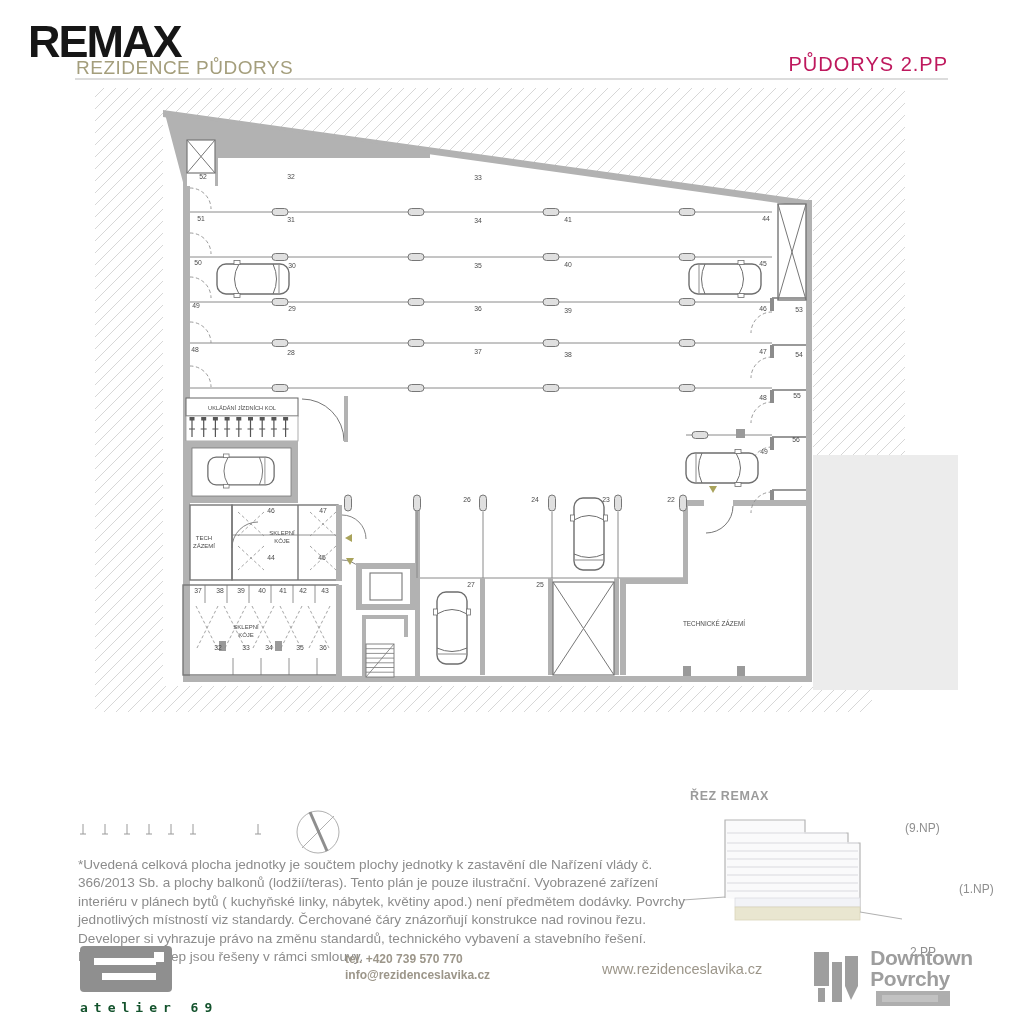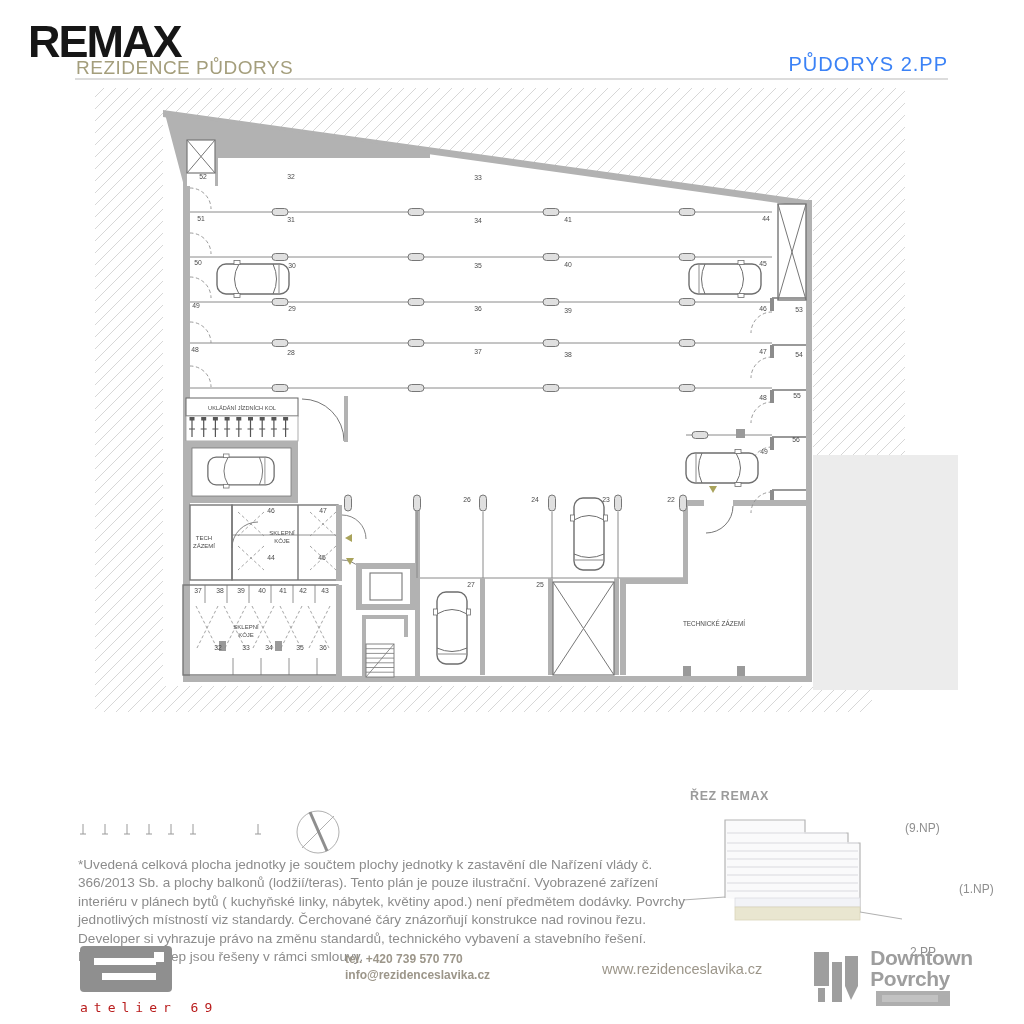--- a/index.html
+++ b/index.html
@@ -2,37 +2,37 @@
 <html><head>
 <meta charset="utf-8">
 <style>
   html,body{margin:0;padding:0;background:#ffffff;}
   #page{position:relative;width:1024px;height:1024px;background:#fff;overflow:hidden;
         font-family:"Liberation Sans",sans-serif;}
   .abs{position:absolute;}
   #brand{left:28px;top:16px;font-size:45px;font-weight:900;letter-spacing:-2px;color:#161616;}
   #subtitle{left:76px;top:57px;font-size:19px;font-weight:500;letter-spacing:0.5px;color:#a49e7c;}
   #head-rule{left:75px;top:78px;width:873px;height:2px;background:#dcdcdc;}
-  #page-title{right:76px;top:53px;font-size:20px;font-weight:500;letter-spacing:1px;color:#3b82f6;}
+  #page-title{right:76px;top:53px;font-size:20px;font-weight:500;letter-spacing:1px;color:#be185d;}
   #plan-svg{left:0;top:0;}
   #rez-title{left:690px;top:789px;font-size:12.5px;letter-spacing:0.6px;color:#9b9b9b;font-weight:600;}
   .floor-label{font-size:12px;color:#8f8f8f;}
   #fl-top{left:905px;top:821px;}
   #fl-ground{left:959px;top:882px;}
   #fl-current{left:910px;top:945px;}
   #disclaimer{left:78px;top:856px;width:620px;font-size:13.6px;line-height:1.36;color:#8c8c8c;}
   #contact{left:345px;top:951px;font-size:12px;font-weight:700;color:#9c968a;line-height:1.35;}
   #website{left:602px;top:961px;font-size:14.5px;font-weight:400;color:#9c968a;}
   #studio{left:80px;top:946px;width:150px;}
   #studio-glyph{width:92px;height:46px;background:#8f8f8f;border-radius:4px;position:relative;}
   #studio-glyph .slot1{position:absolute;left:14px;top:12px;width:62px;height:7px;background:#fff;}
   #studio-glyph .slot2{position:absolute;left:22px;top:27px;width:54px;height:7px;background:#fff;}
   #studio-glyph .notch{position:absolute;right:8px;top:6px;width:10px;height:10px;background:#fff;}
-  #studio-name{margin-top:8px;font-family:"DejaVu Sans Mono",monospace;font-size:13px;font-weight:400;
-               letter-spacing:6px;color:#b91c1c;}
+  #studio-name{margin-top:8px;font-family:"DejaVu Sans Mono",monospace;font-size:13px;font-weight:700;
+               letter-spacing:6px;color:#14532d;}
   #developer{left:814px;top:948px;display:flex;align-items:flex-start;}
   #dev-text{margin-left:12px;font-size:21px;font-weight:700;color:#9e9e9e;line-height:0.98;letter-spacing:-0.5px;}
   #dev-badge{display:inline-block;width:74px;height:15px;background:#aeaeae;vertical-align:baseline;
              margin-left:6px;position:relative;}
   #dev-badge span{position:absolute;left:6px;top:4px;width:56px;height:7px;background:#c2c2c2;}
 </style>
 </head>
 <body>
 
 <div id="page">

